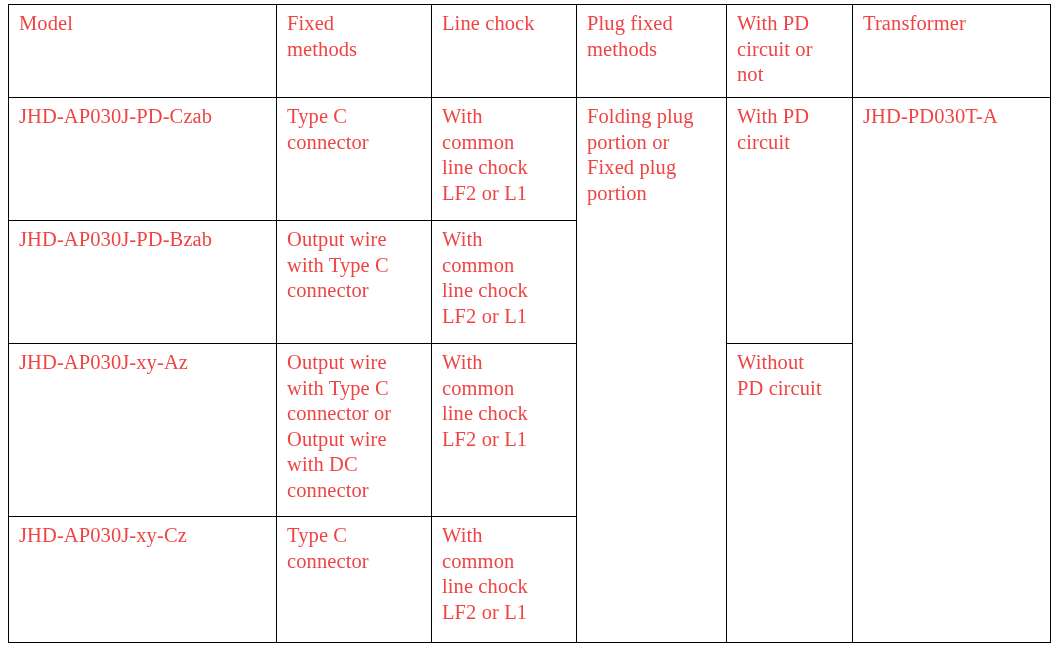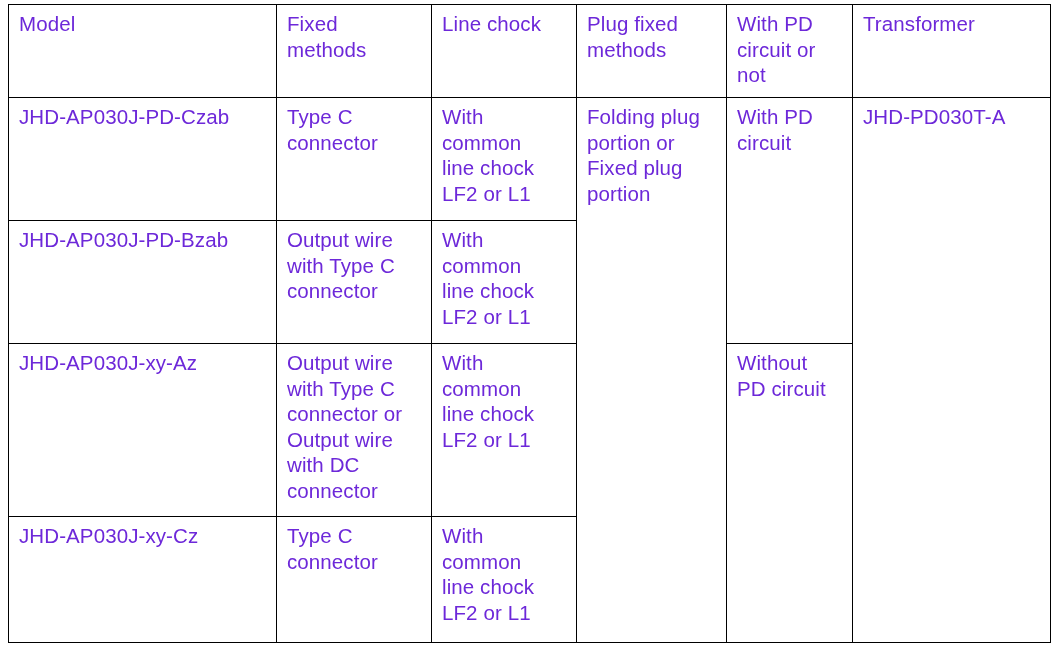--- a/index.html
+++ b/index.html
@@ -30,24 +30,25 @@
     table-layout: fixed;
     background: #ffffff;
   }
   table.spec-table td {
     border: 1px solid #000000;
     vertical-align: top;
     padding: 6px 9px 6px 10px;
     font-size: 20.5px;
     line-height: 25.5px;
     font-weight: normal;
-    color: #6d28d9;
+    color: #ef4444;
     letter-spacing: 0.1px;
     word-wrap: break-word;
     overflow-wrap: break-word;
+    font-family: Liberation Serif, serif;
   }
   
   col.c-model       { width: 268px; }
   col.c-output      { width: 155px; }
   col.c-linechock   { width: 145px; }
   col.c-plug        { width: 150px; }
   col.c-pd          { width: 126px; }
   col.c-transformer { width: 198px; }
 
   tr.row-header td { height: 80px; }

